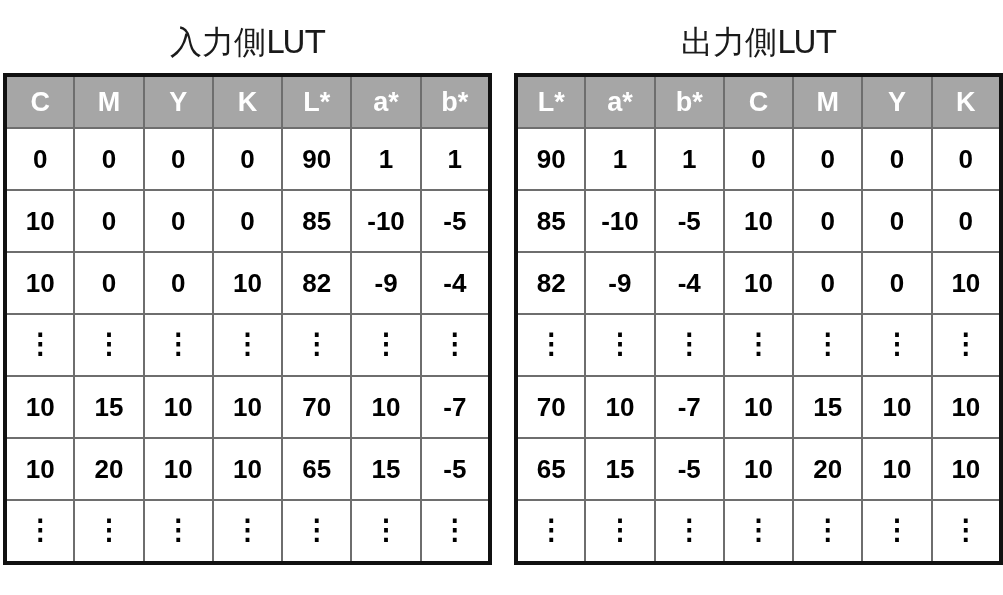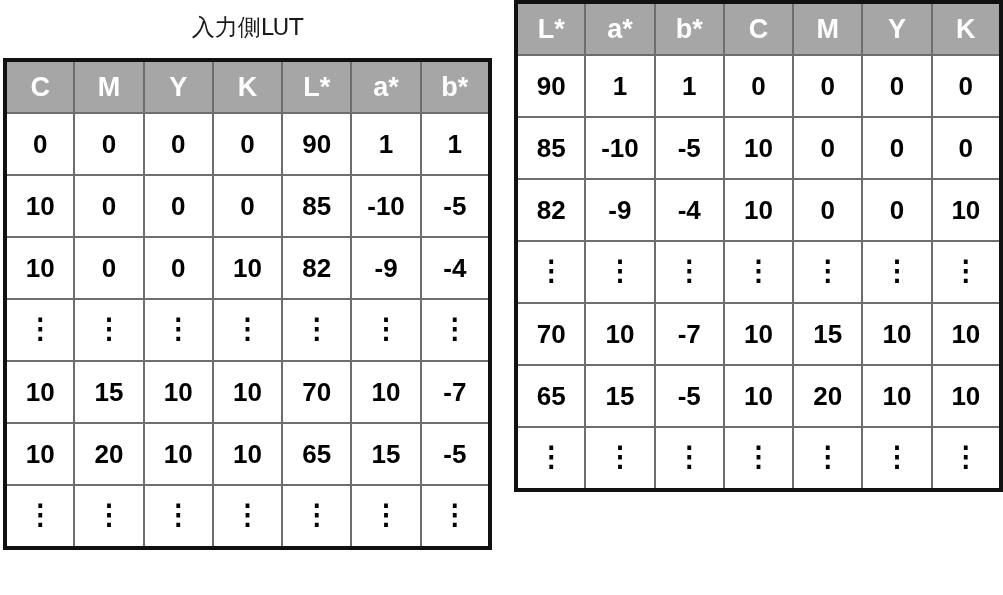--- a/index.html
+++ b/index.html
@@ -23,24 +23,25 @@
     top: 0;
     width: 489px;
   }
   .panel-left { left: 3px; }
   .panel-right { left: 514px; }
 
   .panel-title {
     height: 58px;
     line-height: 54px;
     text-align: center;
-    font-size: 23px;
+    font-size: 32px;
     color: #1a1a1a;
     font-weight: 400;
     font-family: "DejaVu Sans", sans-serif;
+    margin-top: 15px;
   }
 
   table.lut {
     border-collapse: collapse;
     table-layout: fixed;
     width: 489px;
     border: 4px solid #111111;
   }
   table.lut col { width: 14.2857%; }
 
@@ -166,20 +167,21 @@
           <td><span class="vdots">⋮</span></td>
           <td><span class="vdots">⋮</span></td>
           <td><span class="vdots">⋮</span></td>
           <td><span class="vdots">⋮</span></td>
         </tr>
       </tbody>
     </table>
   </div>
 
   <div class="panel panel-right">
+    <div class="panel-title">出力側LUT</div>
     <table class="lut">
       <colgroup>
           <col>
           <col>
           <col>
           <col>
           <col>
           <col>
           <col>
         </colgroup>

